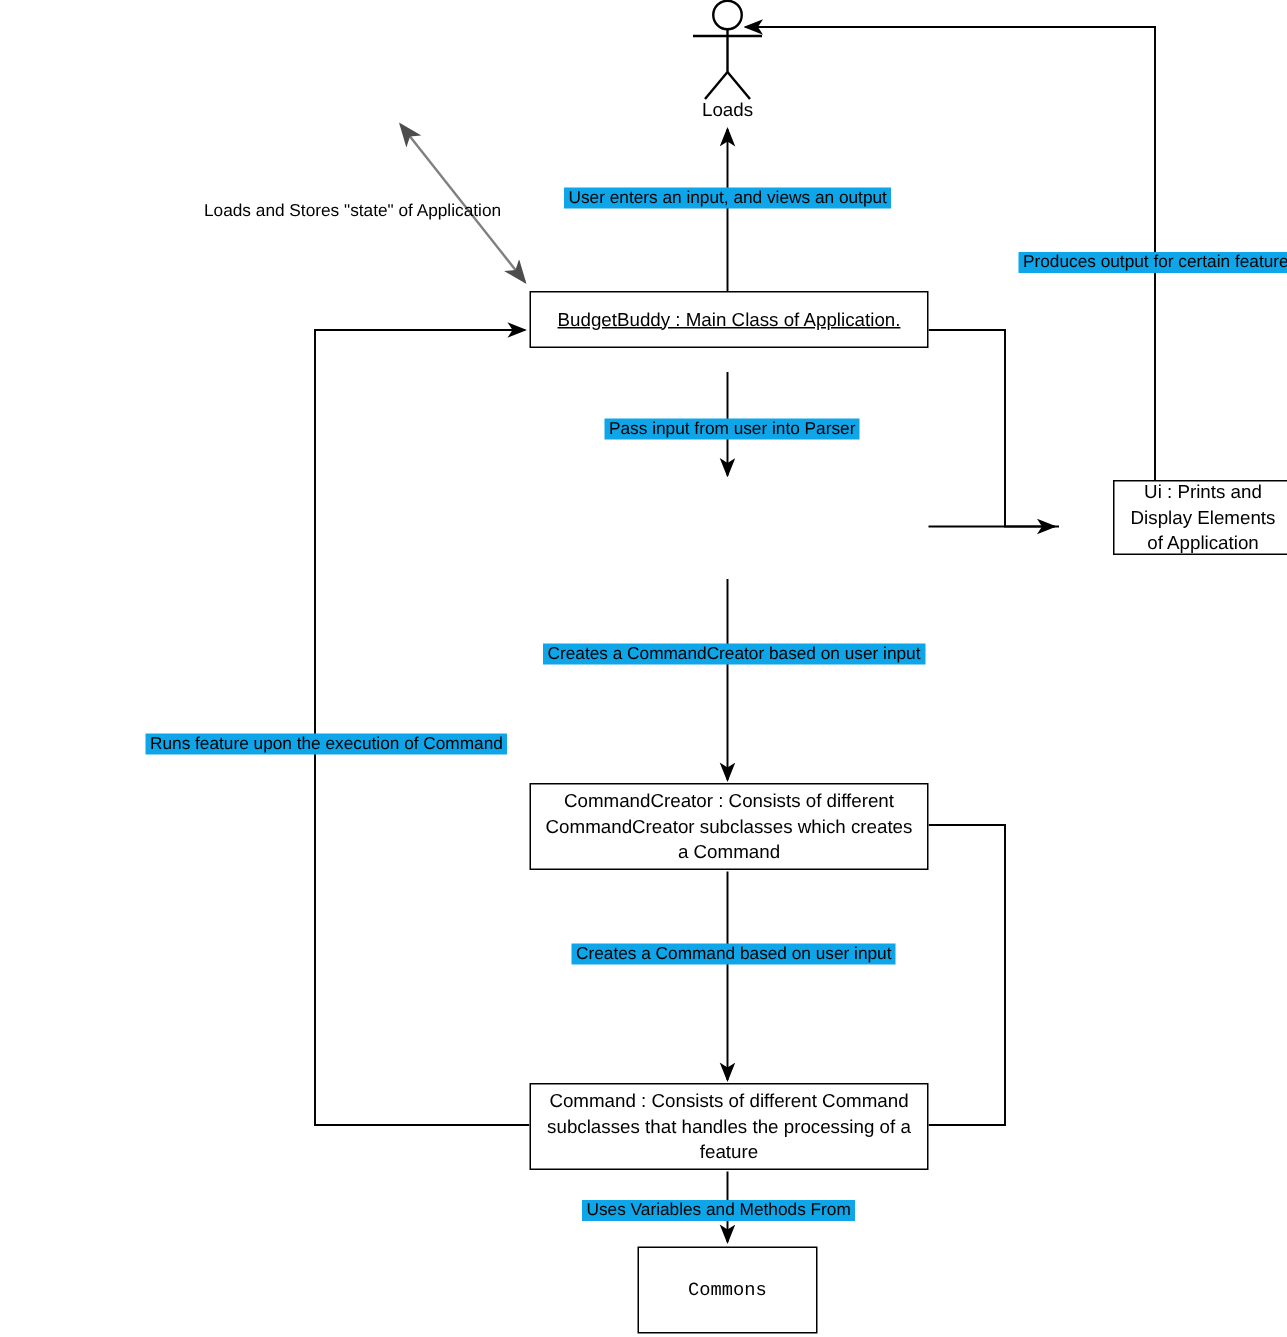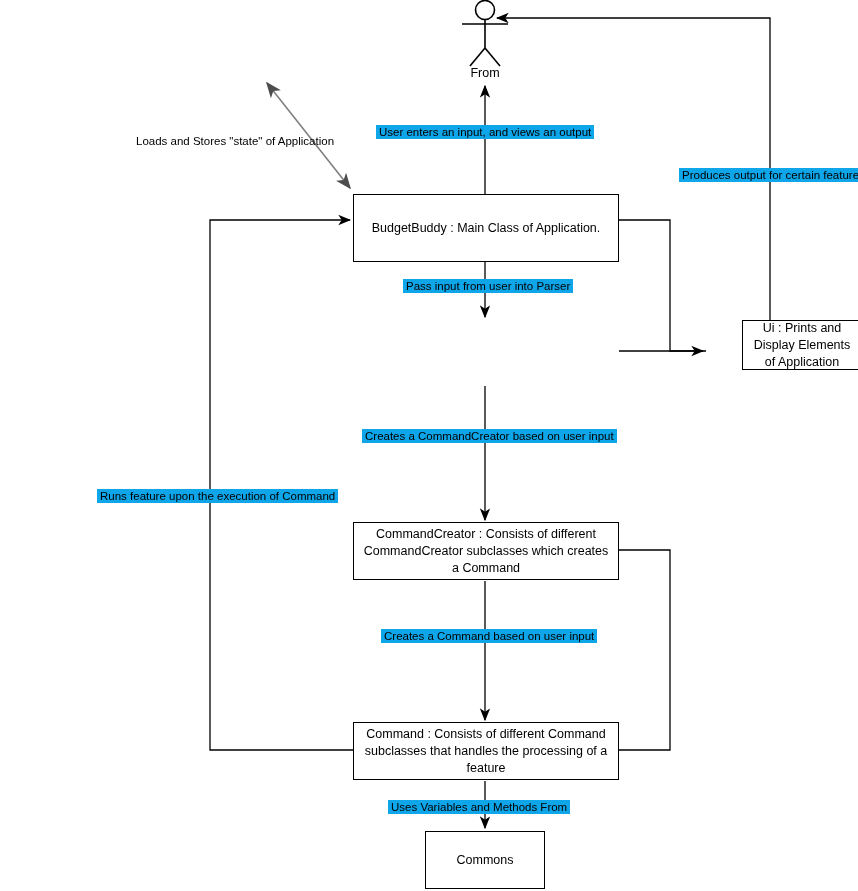--- a/index.html
+++ b/index.html
@@ -103,42 +103,42 @@
     <path d="M619,550 L670,550 L670,750 L619,750" stroke="#000000" stroke-width="1.3" fill="none"></path>
 
     <path d="M485,581 L485,720" stroke="#000000" stroke-width="1.3" fill="none" marker-end="url(#arrowBlack)"></path>
 
     <path d="M353,750 L210,750 L210,220 L350,220" stroke="#000000" stroke-width="1.3" fill="none" marker-end="url(#arrowBlack)"></path>
 
     <path d="M485,781 L485,828" stroke="#000000" stroke-width="1.3" fill="none" marker-end="url(#arrowBlack)"></path>
   </svg>
 
 
-  <div class="node" style="left:353px; top:194px; width:266px; height:68px;">
+  <div class="node" style="left:353px; top:194px; width:266px; height:38px;text-decoration:underline;">
     <span>BudgetBuddy : Main Class of Application.</span>
   </div>
 
 
   <div class="node" style="left:742px; top:320px; width:120px; height:50px;">
     <span>Ui : Prints and Display Elements of Application</span>
   </div>
 
   <div class="node" style="left:353px; top:522px; width:266px; height:58px;">
     <span>CommandCreator : Consists of different CommandCreator subclasses which creates a Command</span>
   </div>
 
   <div class="node" style="left:353px; top:722px; width:266px; height:58px;">
     <span>Command : Consists of different Command subclasses that handles the processing of a feature</span>
   </div>
 
-  <div class="node" style="left:425px; top:831px; width:120px; height:58px;">
+  <div class="node" style="left:425px; top:831px; width:120px; height:58px;font-family:Liberation Mono, monospace;">
     <span>Commons</span>
   </div>
 
-  <div class="actor-label" style="left:455px; top:66px; width:60px;">From</div>
+  <div class="actor-label" style="left:455px; top:66px; width:60px;">Loads</div>
 
   <div class="edge-label" style="left:376px; top:125px;">User enters an input, and views an output</div>
 
   <div class="edge-label" style="left:133px; top:134px; background:transparent;">Loads and Stores "state" of Application</div>
 
   <div class="edge-label" style="left:679px; top:168px;">Produces output for certain features</div>
 
   <div class="edge-label" style="left:403px; top:279px;">Pass input from user into Parser</div>
 
   <div class="edge-label" style="left:362px; top:429px;">Creates a CommandCreator based on user input</div>

